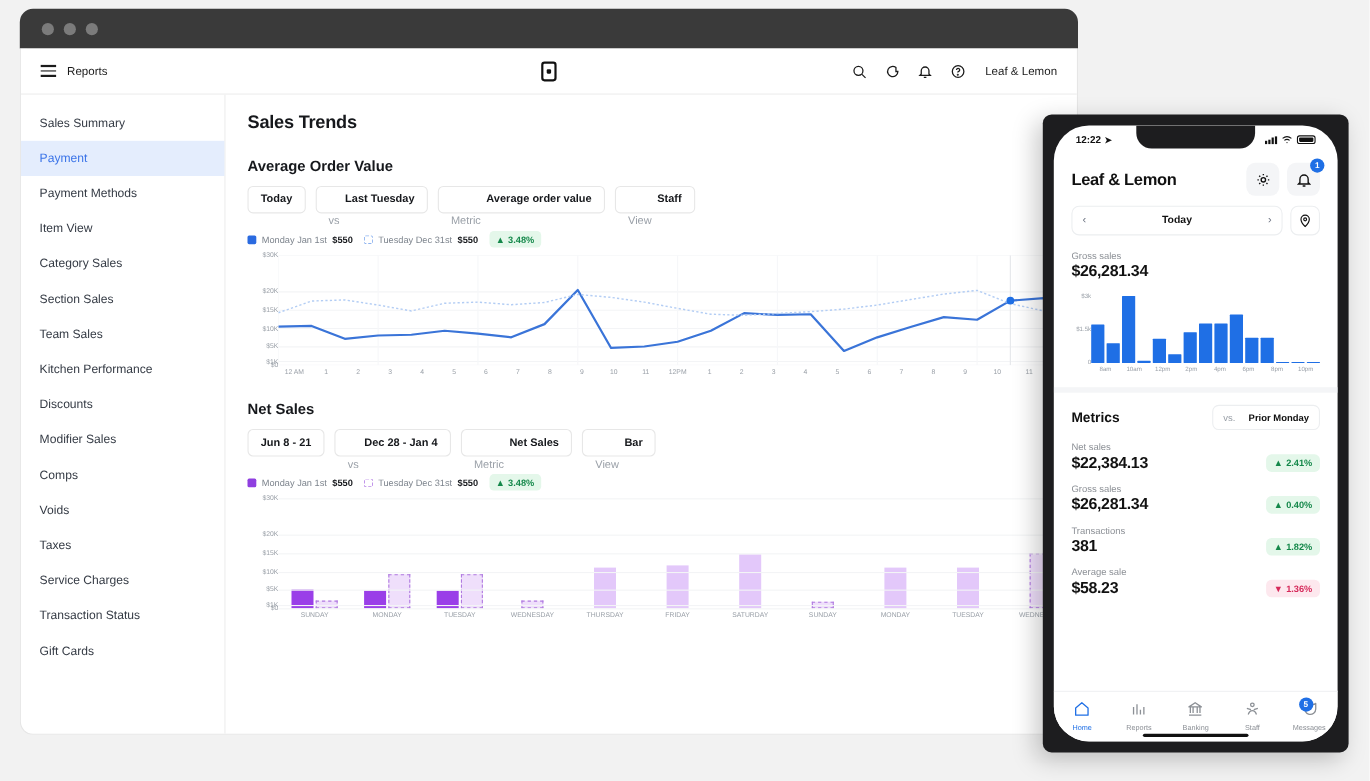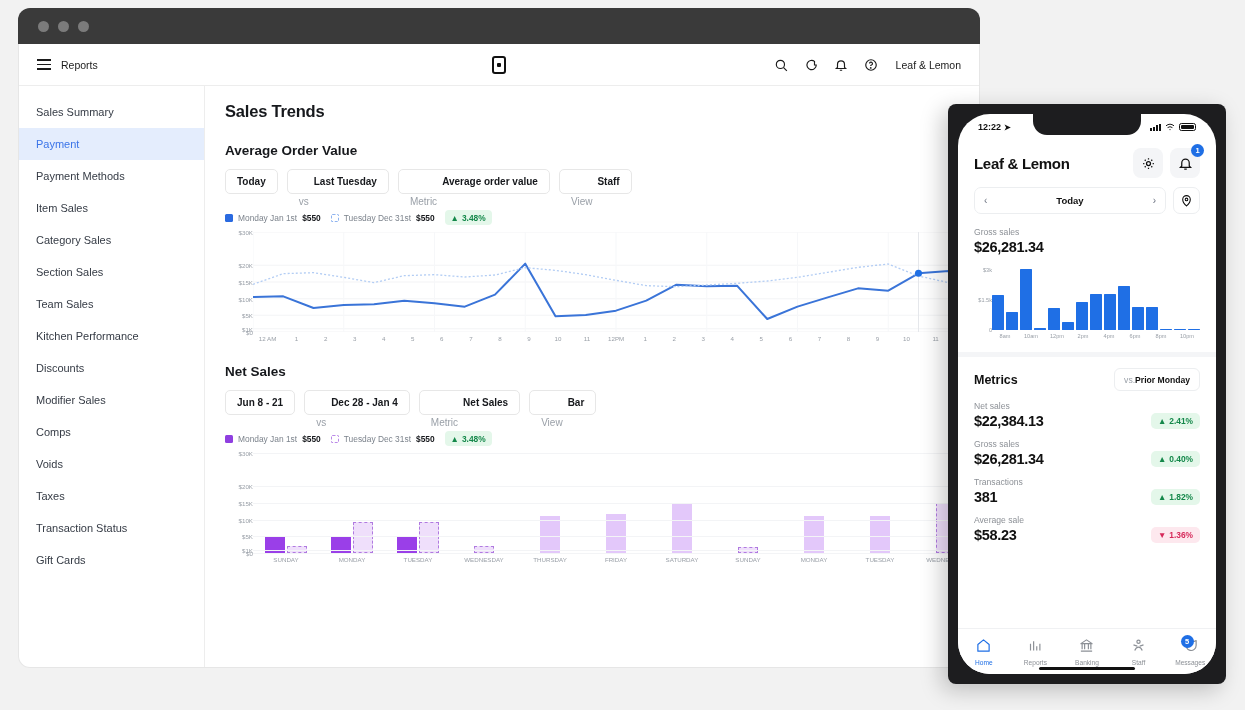--- a/index.html
+++ b/index.html
@@ -175,21 +175,21 @@
   .m-bar { flex: 1; background: #1f6fe5; border-radius: 0.5px; min-height: 1px; }
   #m-xaxis { display: flex; margin-top: 3px; margin-left: 18px; }
   #m-xaxis span { flex: 1; text-align: center; font-size: 5.6px; color: #9aa0a8; }
 
   #m-divider { height: 5px; background: #f4f5f7; margin-top: 13px; }
 
   #metrics-head { display: flex; align-items: center; padding: 11px 16px 0 16px; }
   #metrics-title { font-size: 12.5px; font-weight: bold; color: #111; }
   #metrics-cmp {
     margin-left: auto; border: 1px solid #eceef0; border-radius: 6px;
-    height: 23px; padding: 0 9px; display: flex; align-items: center; gap: 0;
+    height: 23px; padding: 0 9px; display: flex; align-items: center; gap: 12px;
     font-size: 8.6px; cursor: pointer;
   }
   #metrics-cmp .lbl { color: #9aa0a8; }
   #metrics-cmp .val { color: #111; font-weight: bold; }
 
   .metric-row { display: flex; align-items: flex-end; padding: 10px 16px 0 16px; }
   .metric-row .mr-txt { flex: 1; }
   .m-chip {
     border-radius: 5px; padding: 3px 7px; font-size: 8.4px; font-weight: bold;
     display: flex; align-items: center; gap: 3px;
@@ -257,21 +257,21 @@
           <div class="side-item">
             <span>Sales Summary</span>
           </div>
           <div class="side-item active">
             <span>Payment</span>
           </div>
           <div class="side-item">
             <span>Payment Methods</span>
           </div>
           <div class="side-item">
-            <span>Item Sales</span>
+            <span>Item View</span>
           </div>
           <div class="side-item">
             <span>Category Sales</span>
           </div>
           <div class="side-item">
             <span>Section Sales</span>
           </div>
           <div class="side-item">
             <span>Team Sales</span>
           </div>
@@ -285,20 +285,23 @@
             <span>Modifier Sales</span>
           </div>
           <div class="side-item">
             <span>Comps</span>
           </div>
           <div class="side-item">
             <span>Voids</span>
           </div>
           <div class="side-item">
             <span>Taxes</span>
+          </div>
+          <div class="side-item">
+            <span>Service Charges</span>
           </div>
           <div class="side-item">
             <span>Transaction Status</span>
           </div>
           <div class="side-item">
             <span>Gift Cards</span>
           </div>
         </div>
 
       <div id="content">

